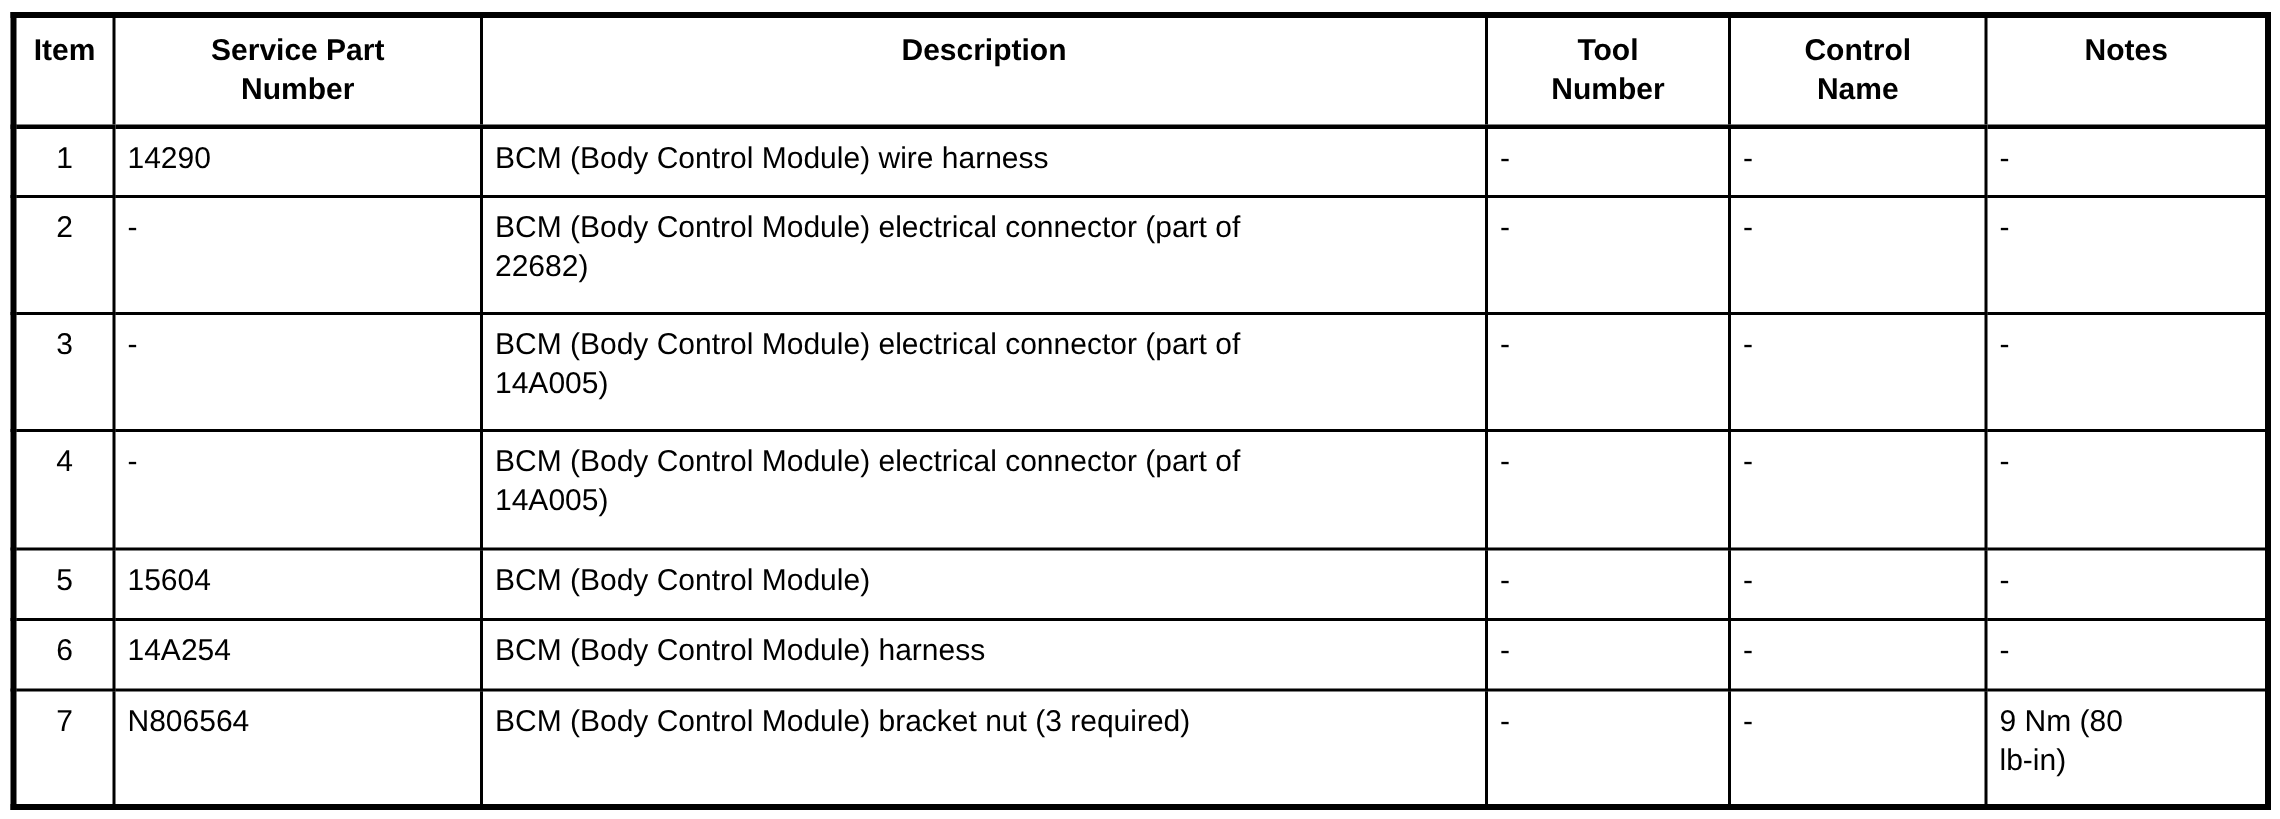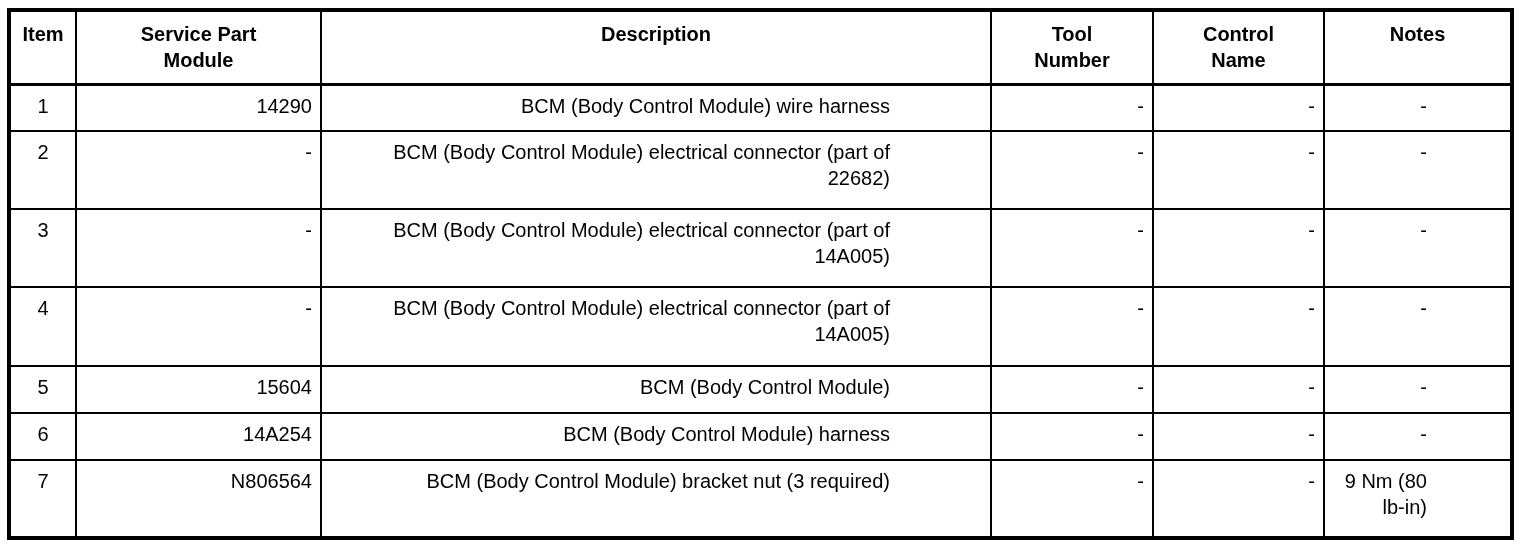--- a/index.html
+++ b/index.html
@@ -32,21 +32,20 @@
   col.c-desc     { width: 670px; }
   col.c-tool     { width: 162px; }
   col.c-material { width: 171px; }
   col.c-notes    { width: 188px; }
 
   th, td {
     border: 2px solid #000000;
     vertical-align: top;
     padding: 7px 8px 6px 8px;
     overflow: hidden;
-    text-align: right;
   }
   thead th {
     border-bottom: 3px solid #000000;
     font-weight: bold;
     text-align: center;
     white-space: pre-line;
     height: 74px;
     box-sizing: border-box;
     padding-top: 9px;
   }
@@ -67,21 +66,21 @@
         <col class="c-spn">
         <col class="c-desc">
       <col class="c-tool">
         <col class="c-material">
         <col class="c-notes">
     </colgroup>
     <thead>
       <tr>
         <th>Item</th>
         <th>Service Part
-Module</th>
+Number</th>
         <th>Description</th>
         <th>Tool
 Number</th>
         <th>Control
 Name</th>
         <th>Notes</th>
       </tr>
     </thead>
     <tbody>
       <tr class="row-single">

